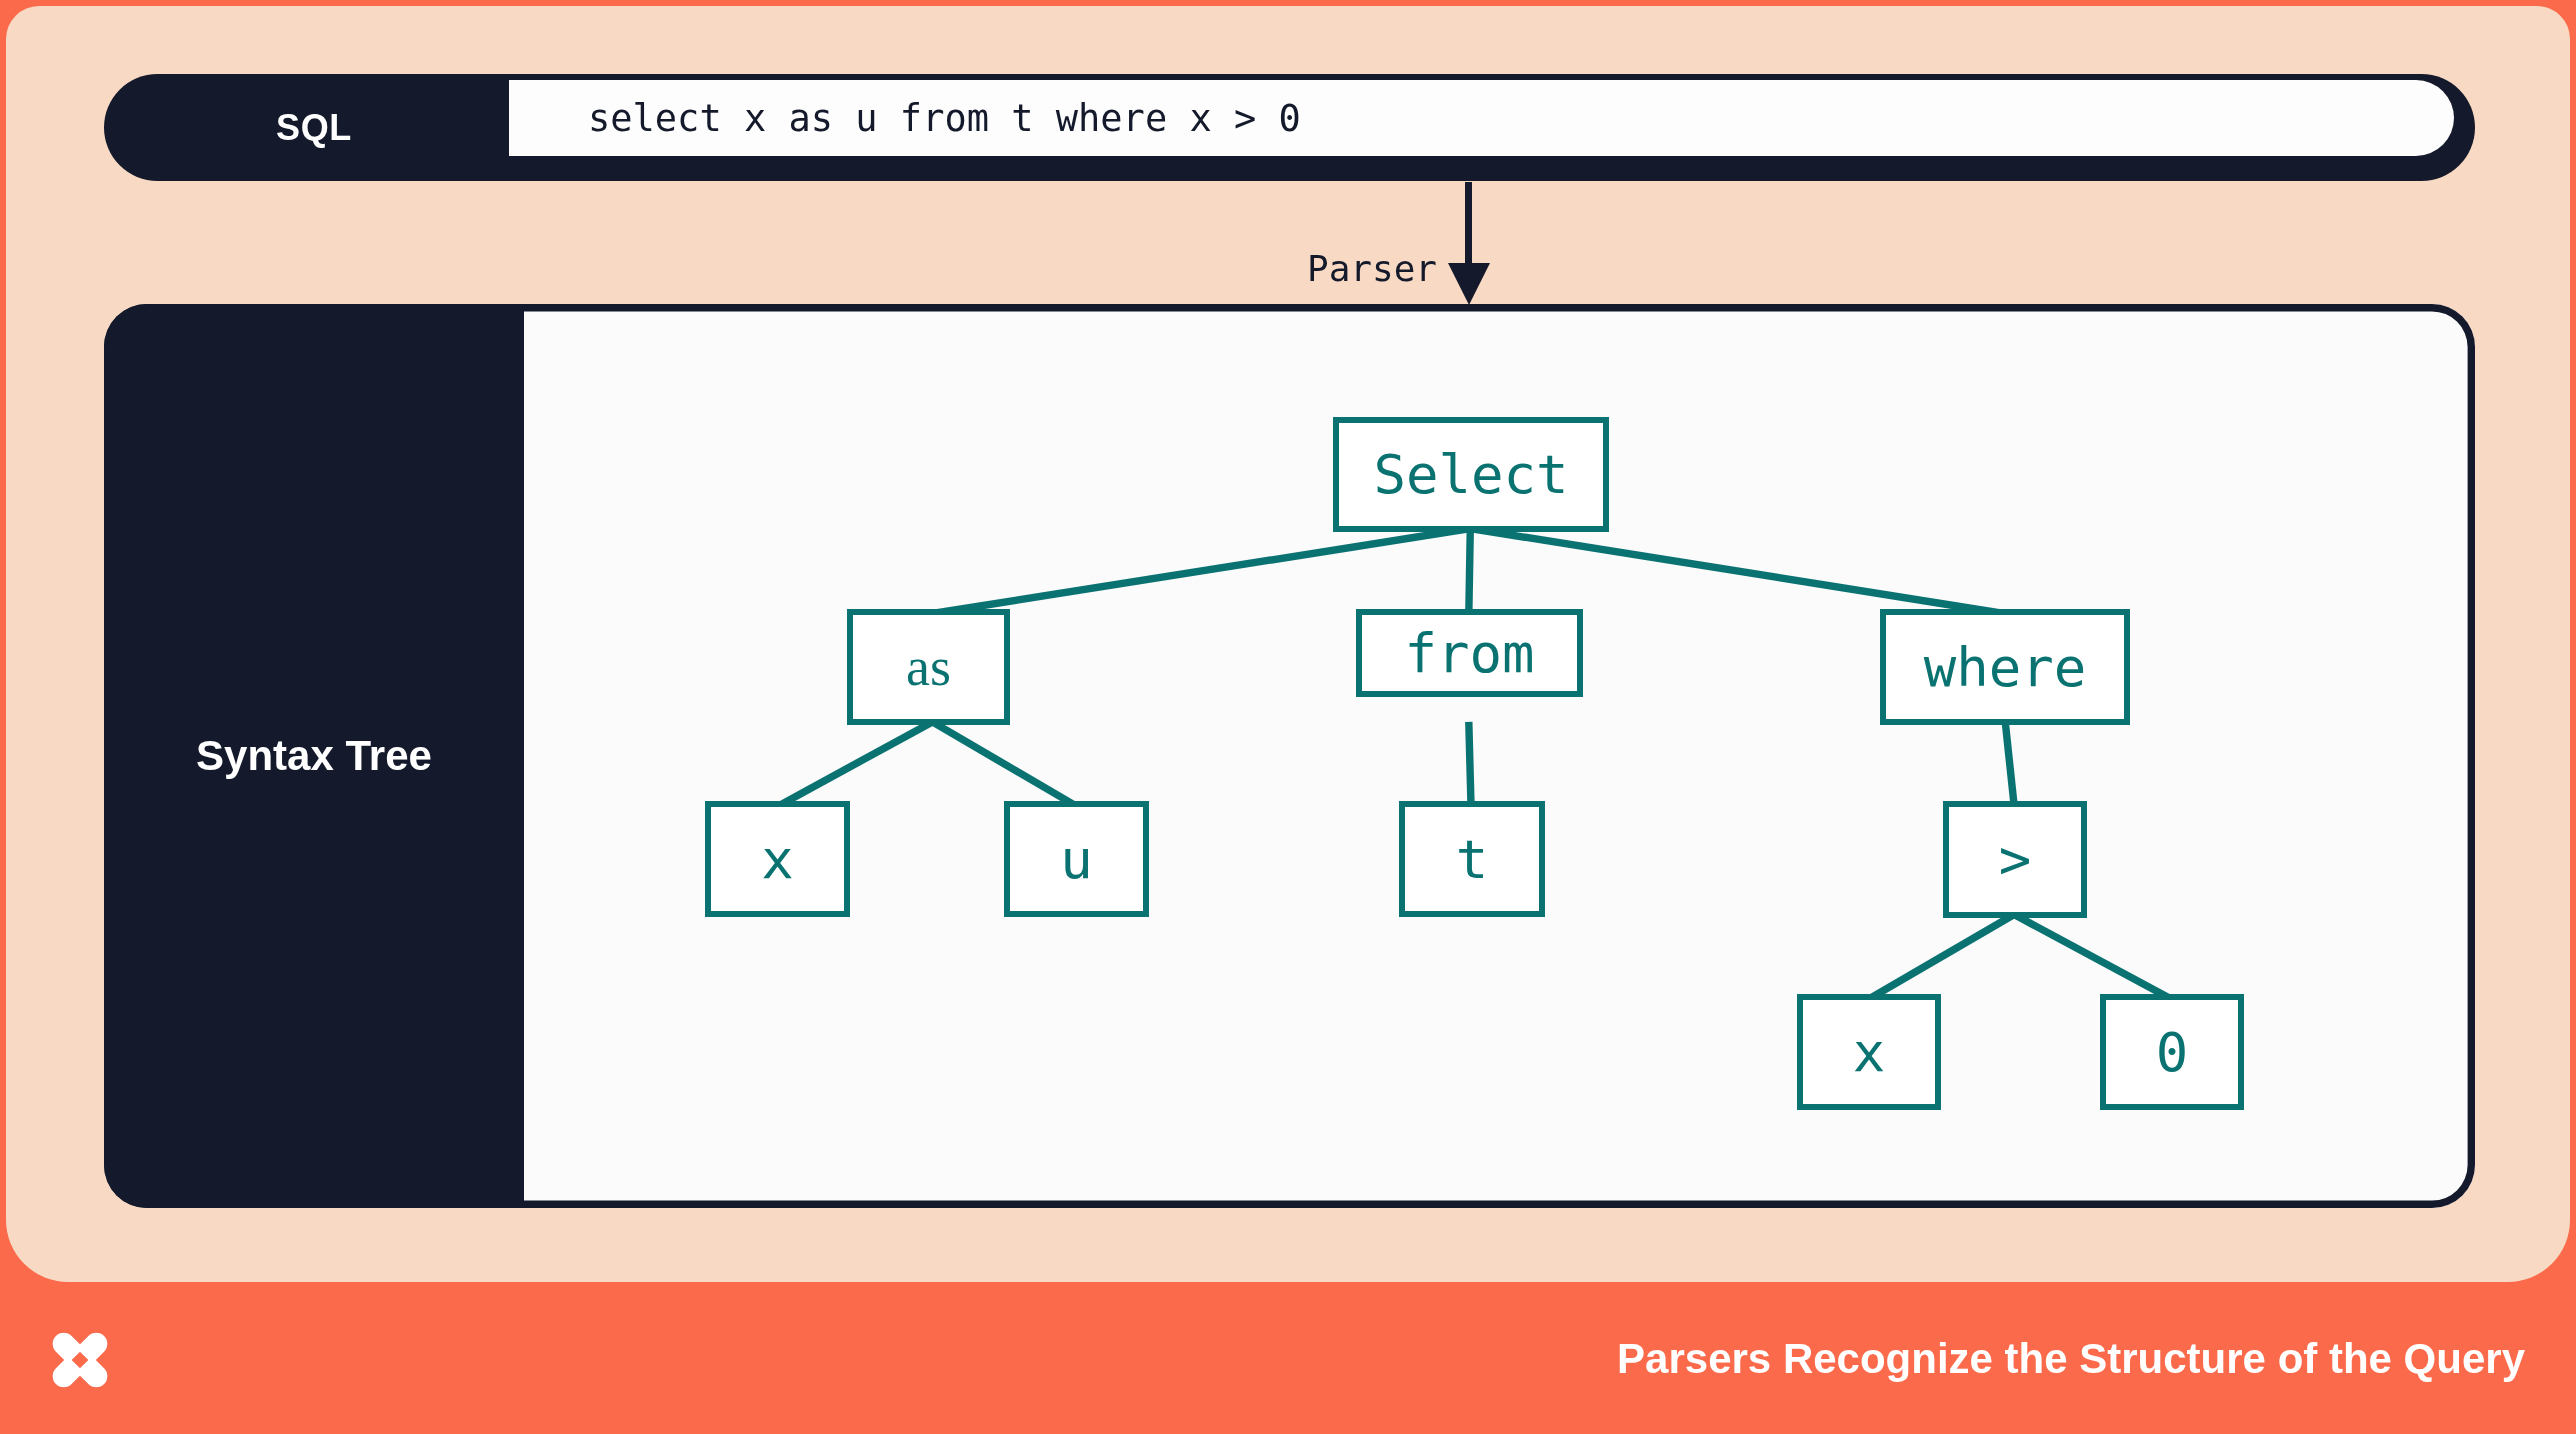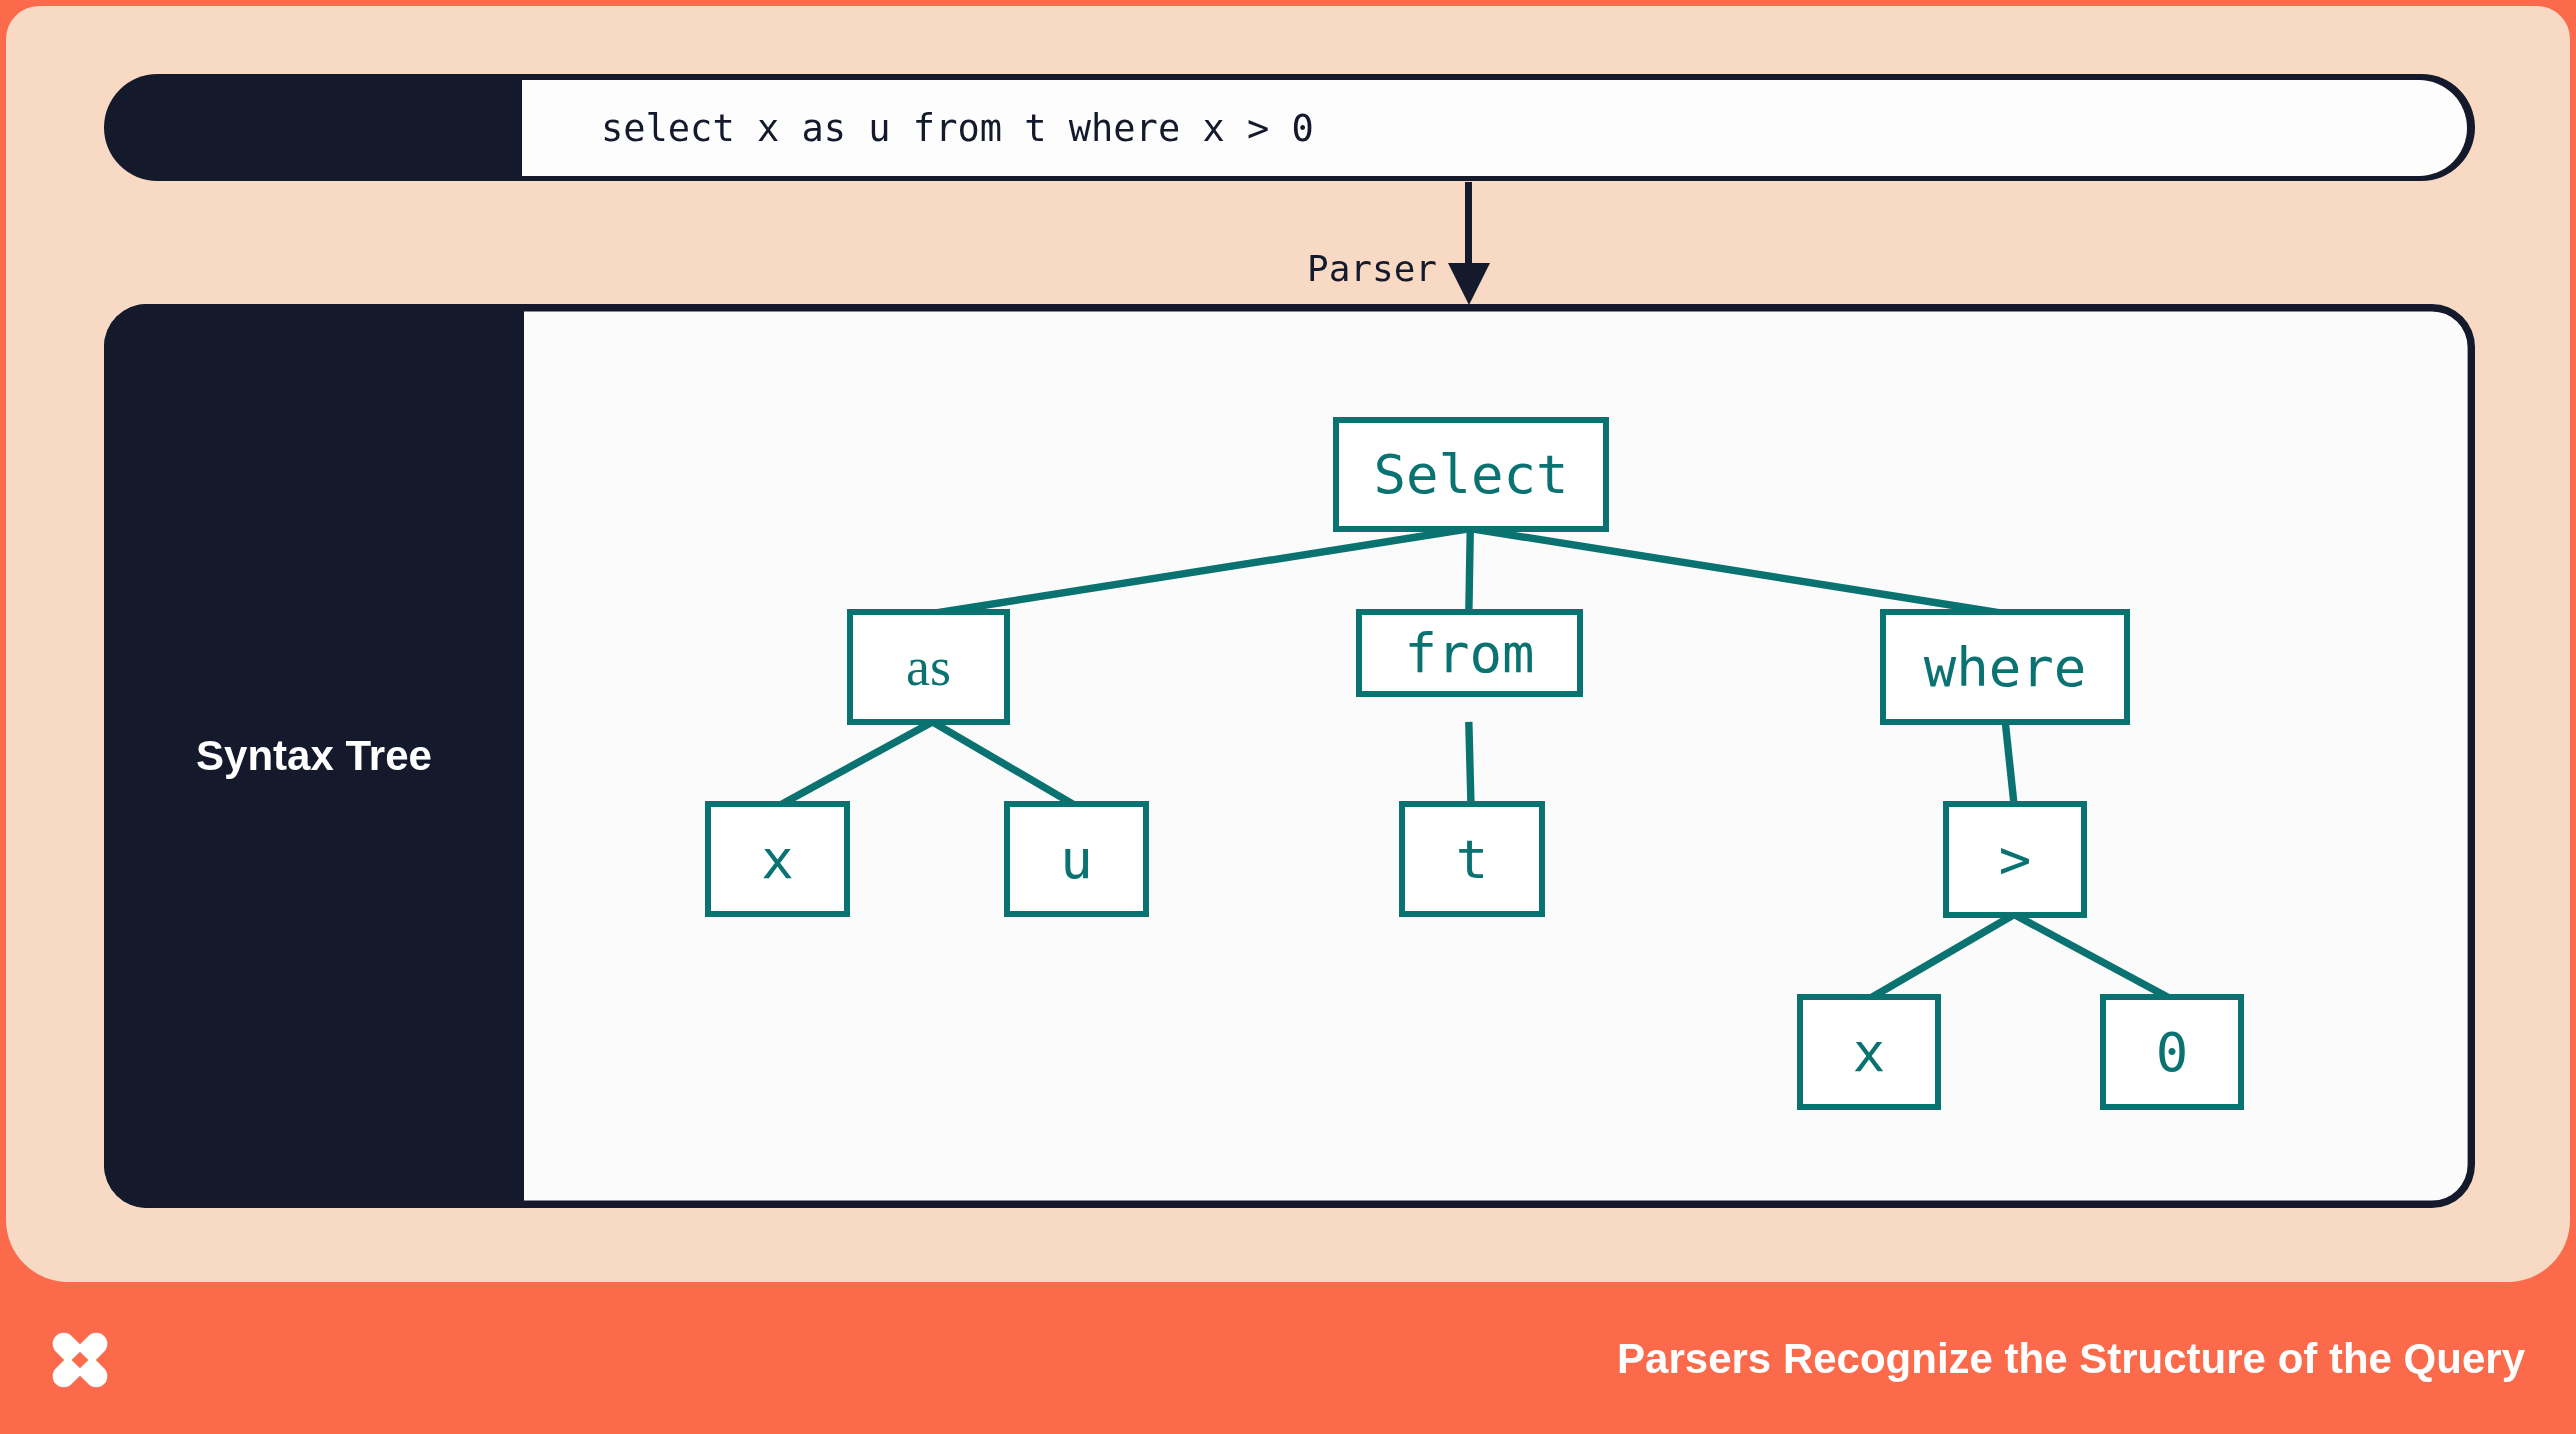--- a/index.html
+++ b/index.html
@@ -20,21 +20,21 @@
   .sql-bar{
     position:absolute;left:98px;top:68px;width:2371px;height:107px;
     background:#141a2b;border-radius:55px;
   }
   .sql-bar-label{
     position:absolute;left:0;top:0;width:420px;height:107px;
     display:flex;align-items:center;justify-content:center;
     color:#ffffff;font-weight:bold;font-size:36px;letter-spacing:0.7px;
   }
   .sql-query-area{
-    position:absolute;left:418px;top:6px;width:1945px;height:96px;
+    position:absolute;left:405px;top:6px;width:1945px;height:76px;
     background:#fdfdfd;border-radius:0 49px 49px 0;
     display:flex;align-items:center;
   }
   .sql-query{
     padding-left:79px;
     font-family:"DejaVu Sans Mono",monospace;
     font-size:37px;color:#141a2b;white-space:pre;
   }
   
   .parser-label{
@@ -99,20 +99,21 @@
     display:flex;align-items:center;
     color:#ffffff;font-weight:bold;font-size:42px;
   }
 </style>
 </head>
 <body>
 
 <div class="slide">
 
   <div class="sql-bar">
+    <div class="sql-bar-label">SQL</div>
     <div class="sql-query-area">
       <div class="sql-query">select x as u from t where x &gt; 0</div>
     </div>
   </div>
 
   <div class="parser-label">Parser</div>
   <div class="arrow-line"></div>
   <div class="arrow-head"></div>
 
   <div class="tree-panel">

